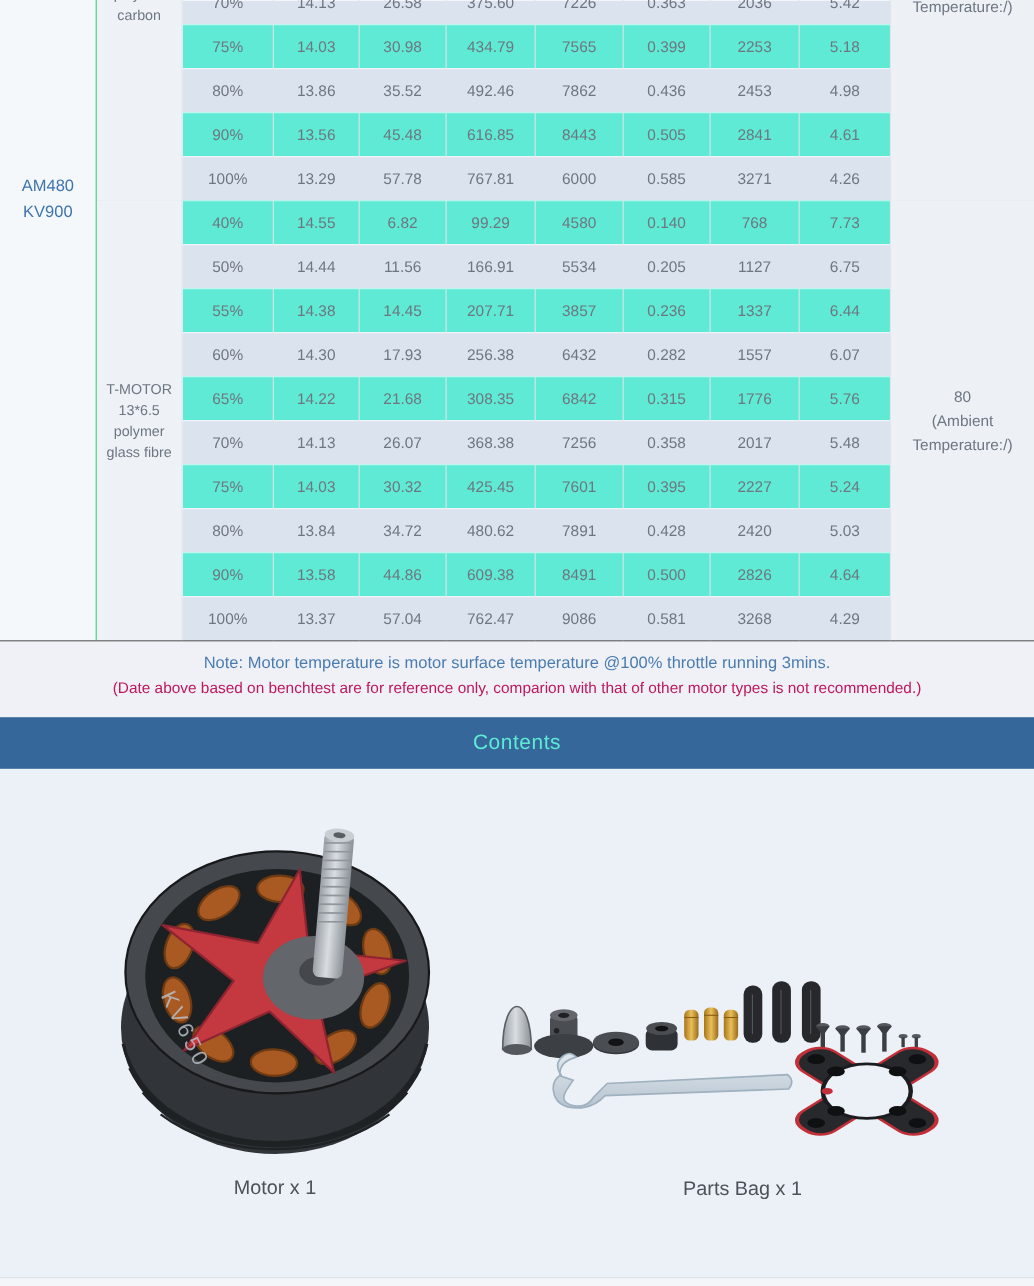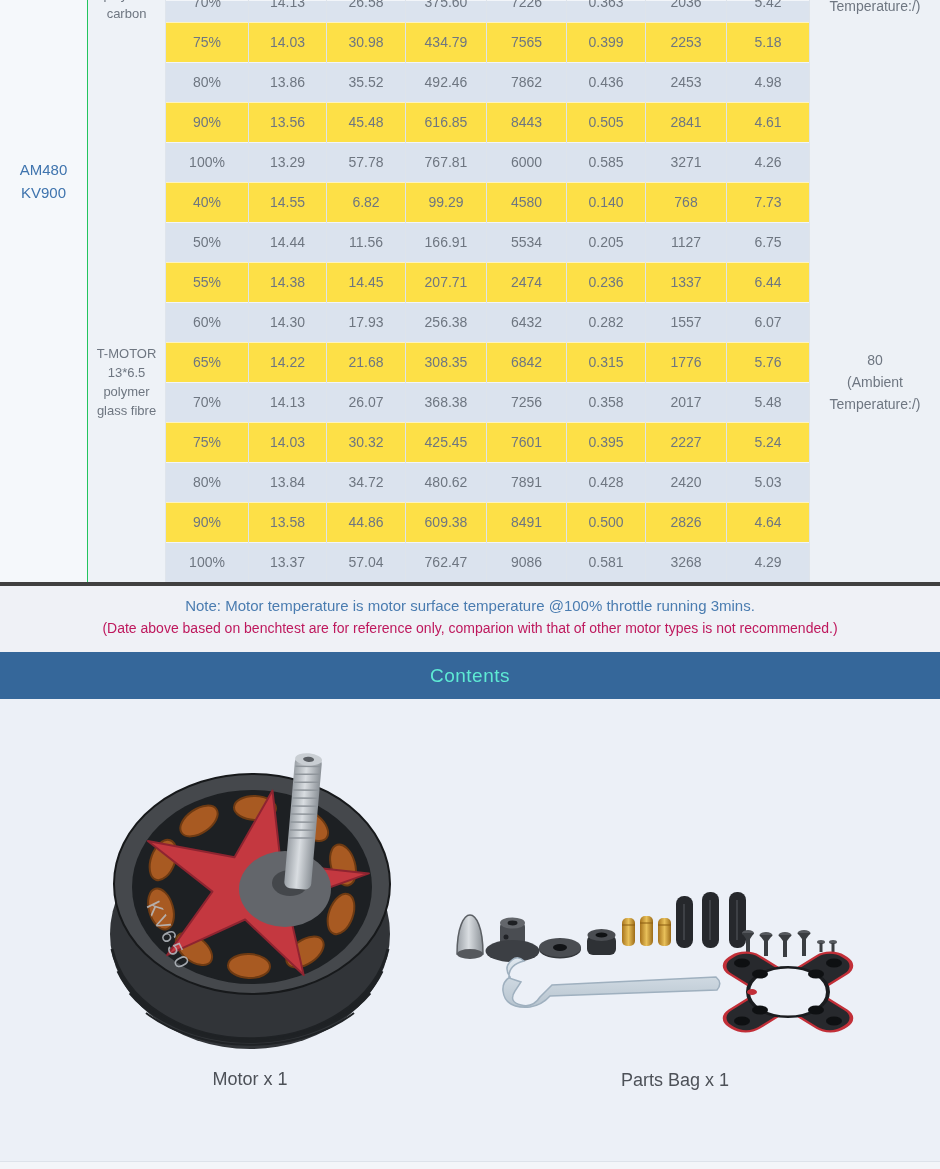--- a/index.html
+++ b/index.html
@@ -27,38 +27,38 @@
   }
   .prop-inner{position:absolute;left:0;right:0;top:50%;transform:translateY(-50%);}
   .prop-inner.clip-top{top:-15px;transform:none;}
   .rows{display:flex;flex-direction:column;flex:0 0 644px;width:644px;}
   .row{
     display:grid;height:40px;
     grid-template-columns:83px 78px 79px 81px 80px 79px 81px 83px;
     box-shadow:inset 0 1px 0 rgba(255,255,255,0.65);
   }
   .row.dark{background:#dbe3ee;}
-  .row.light{background:#fde047;}
+  .row.light{background:#5eead4;}
   .row.clipped{height:22px;overflow:hidden;}
   .cell{
     display:flex;align-items:center;justify-content:center;box-sizing:border-box;
     color:#6e7681;font-size:14px;border-right:1px solid #dee4eb;
   }
   .row.clipped .cell{align-items:flex-start;}
   .row.clipped .cell span{margin-top:-8px;display:block;line-height:20px;}
   .temp-cell{
     flex:0 0 130px;width:130px;box-sizing:border-box;background:#edf1f6;
     position:relative;overflow:hidden;color:#6e7681;font-size:14px;
     text-align:center;line-height:22px;
   }
   .temp-inner{position:absolute;left:0;right:0;top:50%;transform:translateY(-50%);}
   .temp-inner.clip-top{top:-4px;transform:none;line-height:20px;}
   
   .note{
-    height:70px;box-sizing:border-box;background:#eff1f6;border-top:4px solid #404040;
+    height:70px;box-sizing:border-box;background:#eff1f6;border-top:1px solid #404040;
     text-align:center;padding-top:9px;
   }
   .note-line1{color:#4a7cb0;font-size:15px;line-height:22px;}
   .note-line2{color:#be185d;font-size:14px;line-height:23px;}
   
   .band{
     height:47px;background:#35679a;color:#5eead4;text-align:center;
     font-size:19px;line-height:47px;letter-spacing:0.5px;
   }
   
@@ -299,21 +299,21 @@
             <div class="cell">
               <span>14.38</span>
             </div>
             <div class="cell">
               <span>14.45</span>
             </div>
             <div class="cell">
               <span>207.71</span>
             </div>
             <div class="cell">
-              <span>2474</span>
+              <span>3857</span>
             </div>
             <div class="cell">
               <span>0.236</span>
             </div>
             <div class="cell">
               <span>1337</span>
             </div>
             <div class="cell">
               <span>6.44</span>
             </div>

